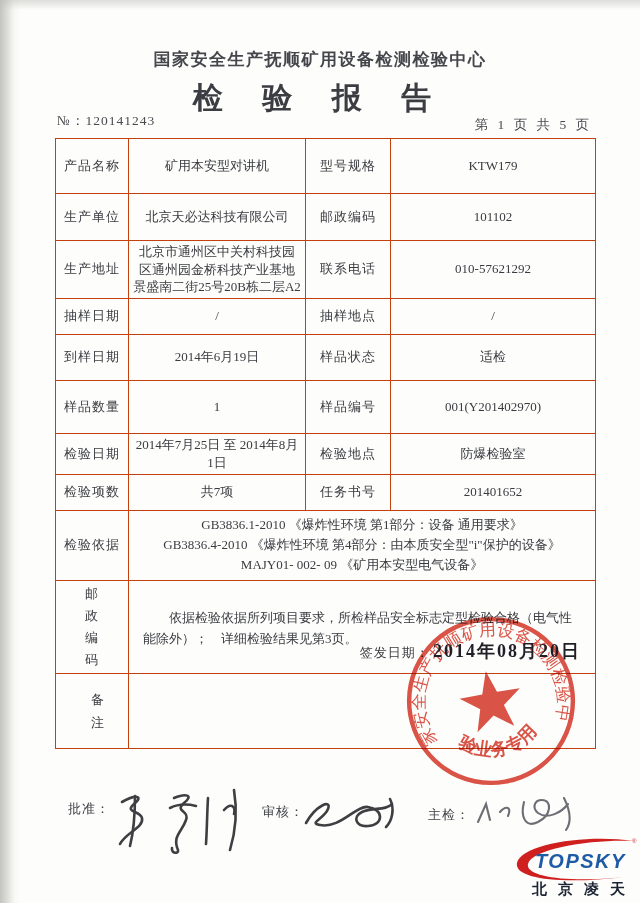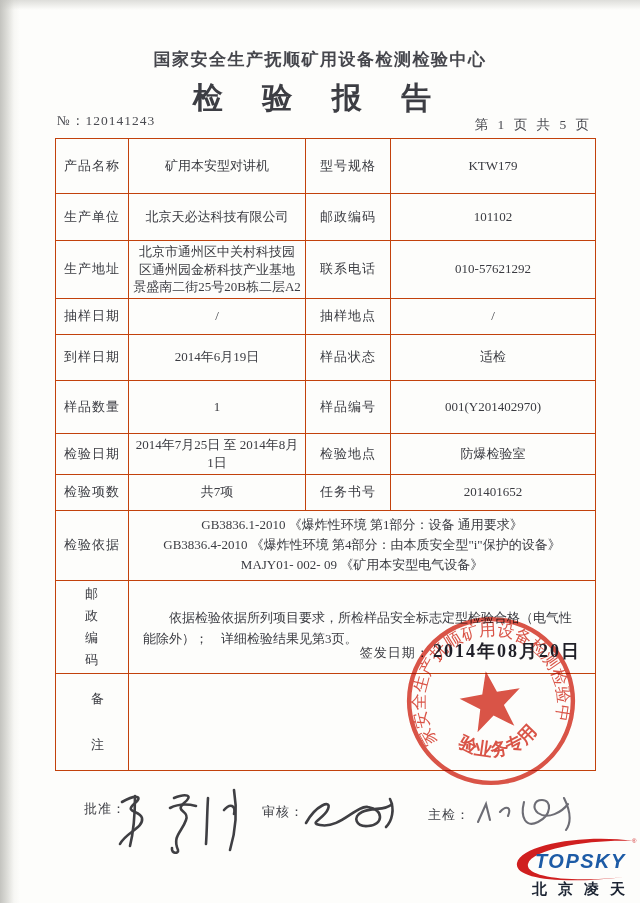--- a/index.html
+++ b/index.html
@@ -22,31 +22,31 @@
   table.rpt{position:absolute;left:55px;top:138px;width:540px;border-collapse:collapse;table-layout:fixed;}
   table.rpt td{border:1px solid #c2410c;font-size:13px;color:#3a3b41;text-align:center;
     padding:2px 4px;vertical-align:middle;overflow:hidden;}
   td.lbl{letter-spacing:1px;}
   tr.h55{height:55px;} tr.h47{height:47px;} tr.h52{height:52px;} tr.h36{height:36px;}
   tr.h46{height:46px;} tr.h53{height:53px;} tr.h70{height:70px;} tr.h93{height:93px;} tr.h75{height:75px;}
   td.addr{font-size:11px;line-height:1.35;padding:2px 6px;}
   td.basis{ text-align:left;padding:4px 8px;font-size:12.5px;line-height:1.55;}
   td.freecell{text-align:left;vertical-align:top;position:relative;}
   .vlabel{display:inline-block;width:16px;word-break:break-all;margin:0 auto;}
-  .vl4{line-height:22px;} .vl2{line-height:46px;margin-left:12px;}
+  .vl4{line-height:22px;} .vl2{line-height:23px;margin-left:12px;}
   .concl-text{margin:4px 14px 0 10px;font-size:13px;line-height:1.6;text-indent:2em;text-align:left;color:#3a3b41;}
   .sign-row{position:absolute;right:0;bottom:10px;width:100%;text-align:right;padding-right:14px;box-sizing:border-box;}
   .sign-label{font-size:13px;color:#3a3b41;letter-spacing:1px;}
   .sign-date{font-size:18px;font-weight:bold;color:#1f1f27;letter-spacing:2px;position:relative;z-index:5;}
   
   #stamp{position:absolute;left:402px;top:612px;width:178px;height:178px;
     transform:rotate(-10deg);opacity:.88;mix-blend-mode:multiply;z-index:4;}
   
   .foot-label{position:absolute;font-size:13px;color:#3f4046;letter-spacing:1px;}
-  #lbl-approve{left:84px;top:800px;} #lbl-review{left:262px;top:803px;} #lbl-chief{left:428px;top:806px;}
+  #lbl-approve{left:68px;top:800px;} #lbl-review{left:262px;top:803px;} #lbl-chief{left:428px;top:806px;}
   .sig{position:absolute;} 
   #sig-approve{left:108px;top:786px;} #sig-review{left:298px;top:793px;} #sig-chief{left:468px;top:790px;}
   
   #logo{position:absolute;left:505px;top:835px;width:135px;height:65px;}
 </style>
 </head>
 <body>
 
 <div id="page">
   <div id="edge-left"></div>

